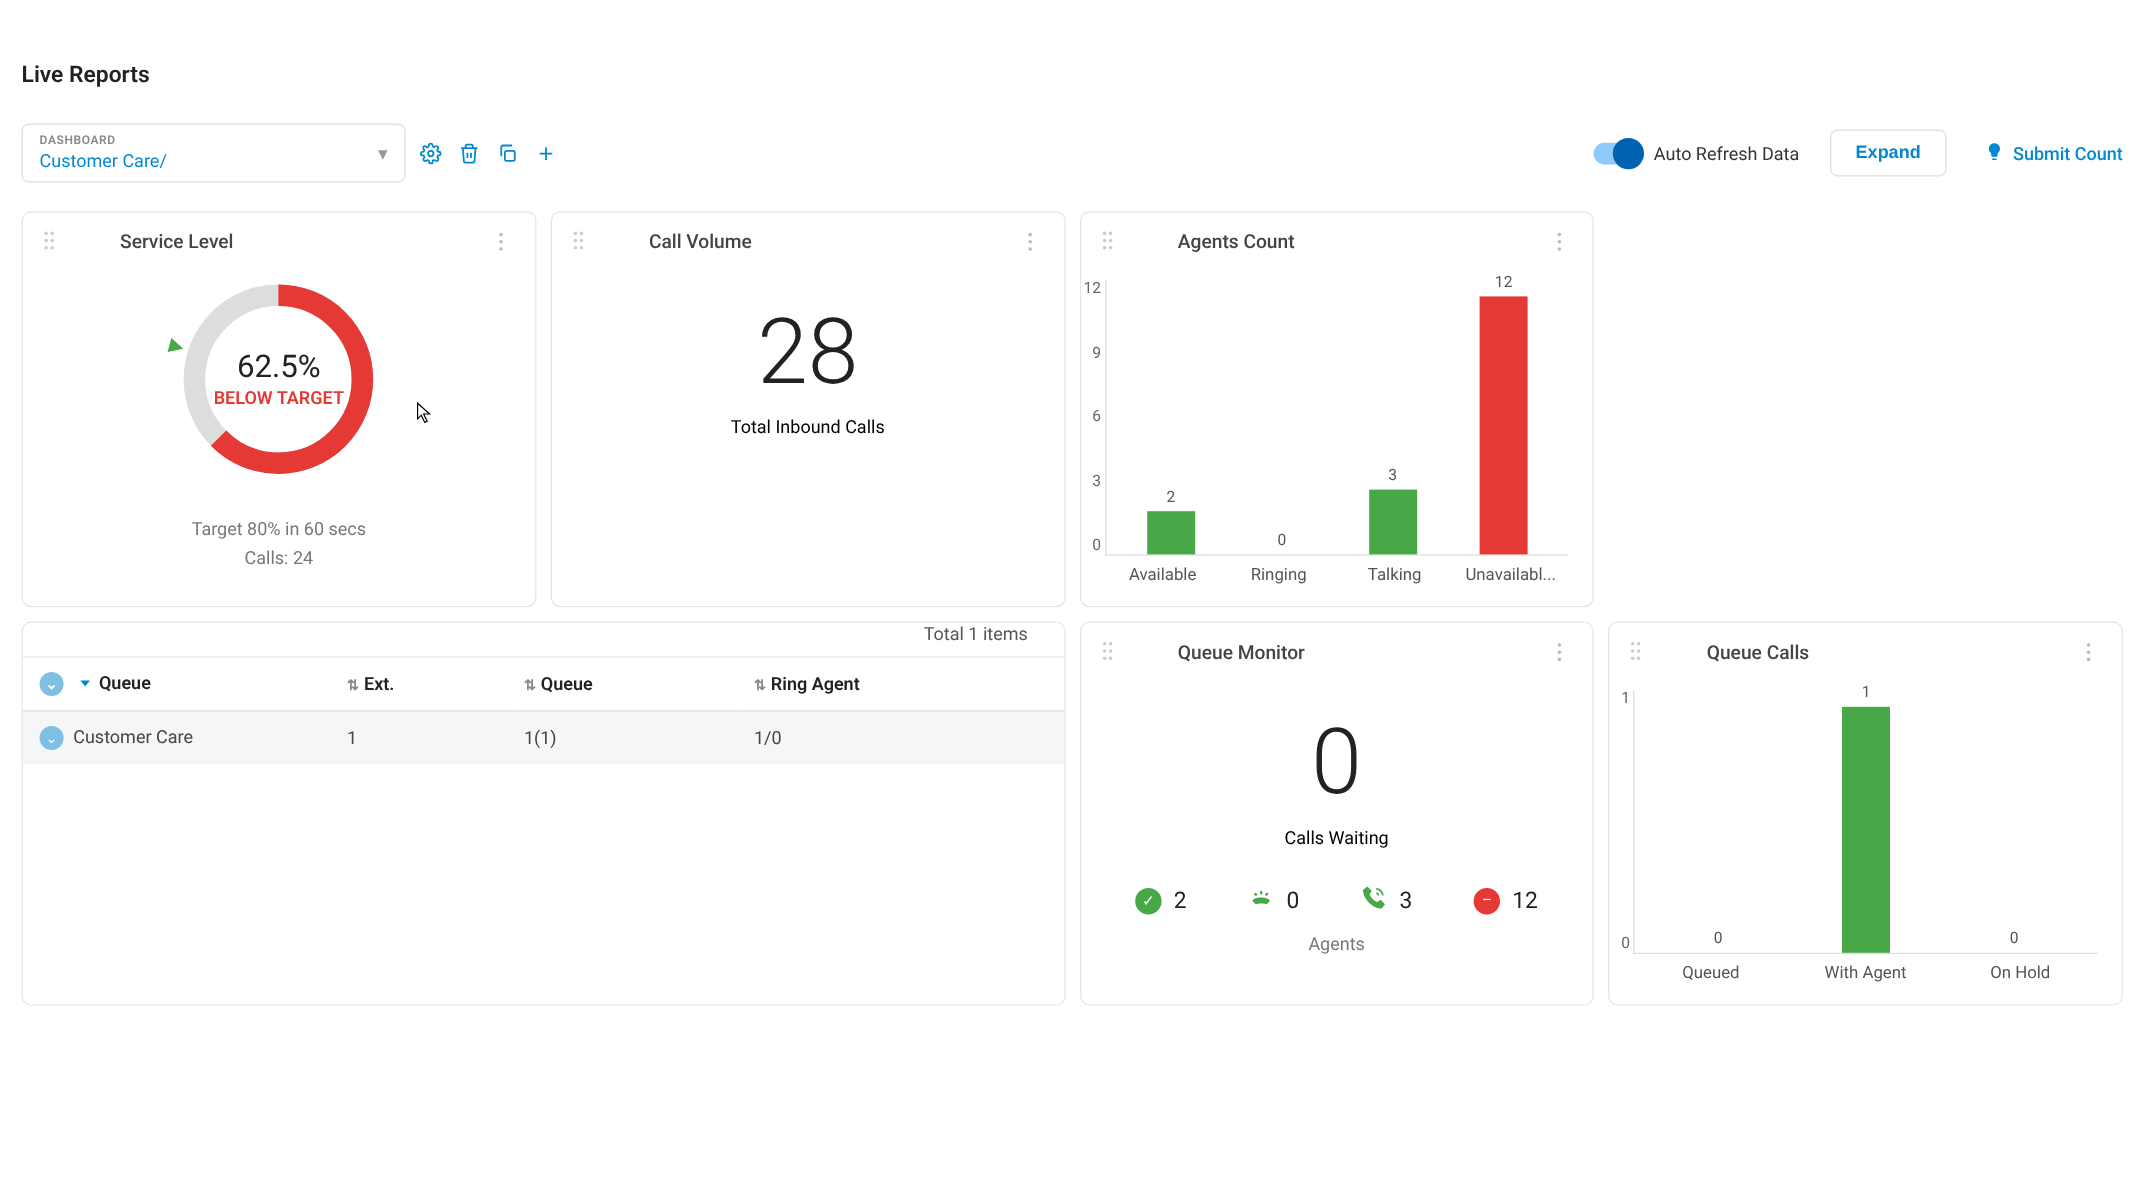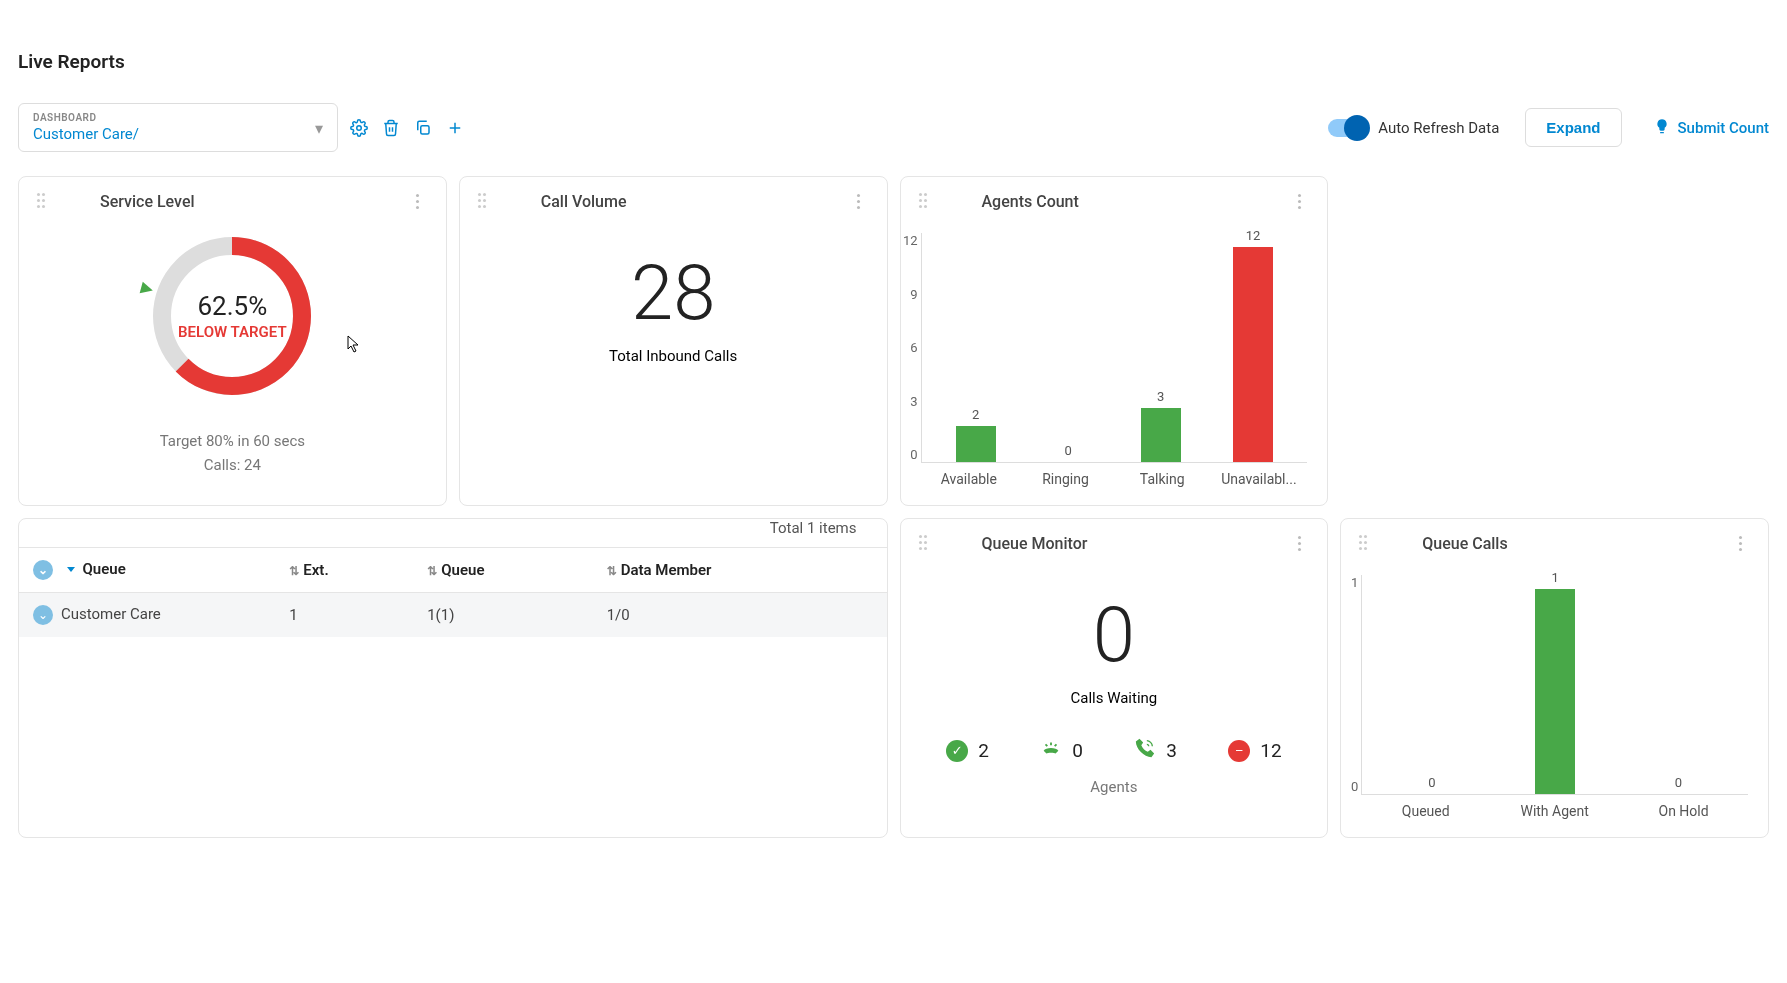--- a/index.html
+++ b/index.html
@@ -267,21 +267,21 @@
       <table class="ad">
         <thead>
           <tr>
             <th class="agent-th" style="width:30%; padding-left:14px;">
               <span class="expand-circle">⌄</span>
               <span class="tri-down"></span>
               <span>Queue</span>
             </th>
             <th><span class="sort-ic">⇅</span><span>Ext.</span></th>
             <th><span class="sort-ic">⇅</span><span>Queue</span></th>
-            <th><span class="sort-ic">⇅</span><span>Data Member</span></th>
+            <th><span class="sort-ic">⇅</span><span>Ring Agent</span></th>
           </tr>
         </thead>
         <tbody id="agent-rows">
             <tr>
               <td style="padding-left:14px;"><span class="expand-circle">⌄</span><span>Customer Care</span></td>
               <td>1</td>
               <td>1(1)</td>
               <td>1/0</td>
             </tr>
           </tbody>

